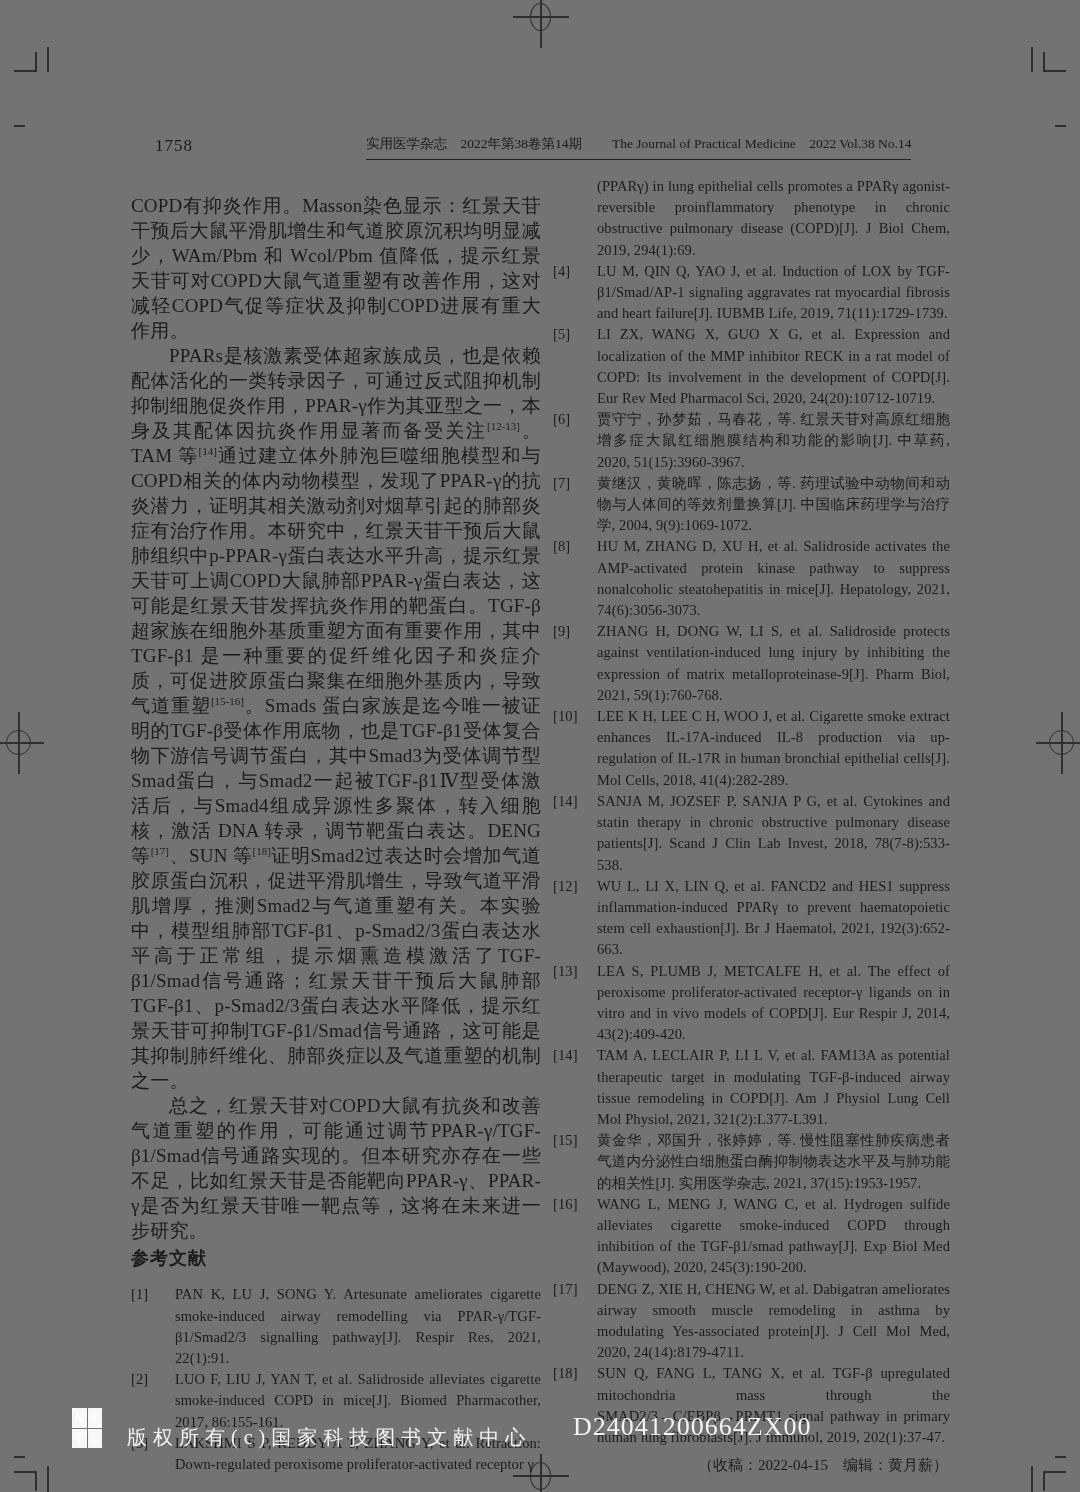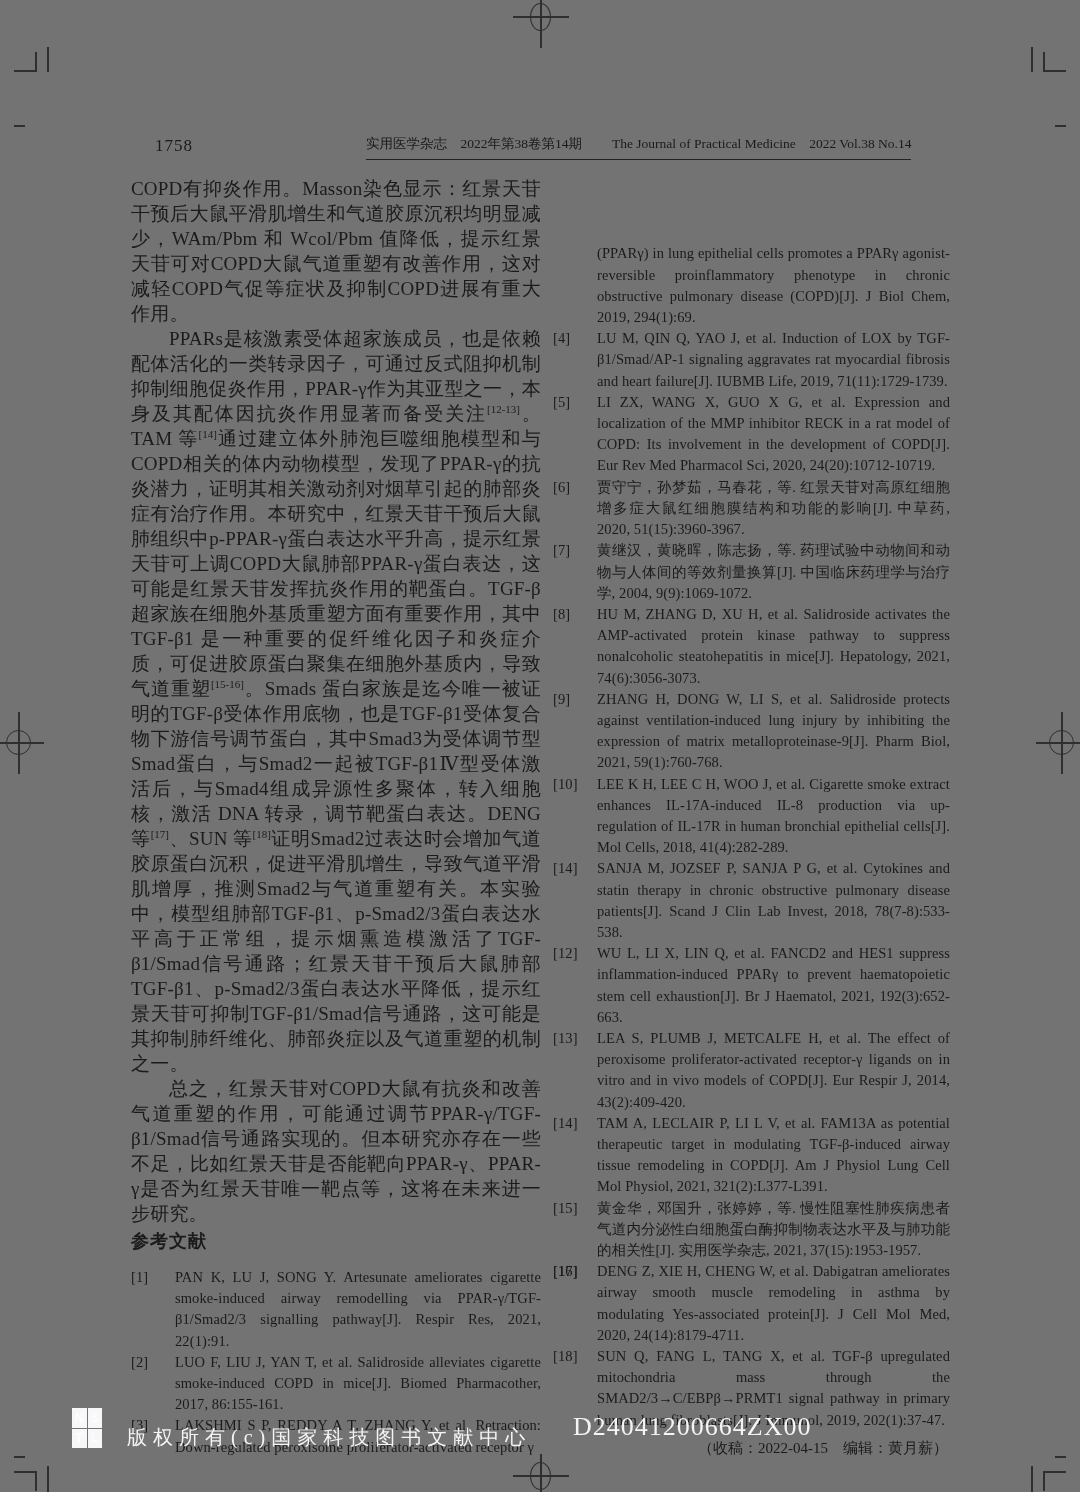--- a/index.html
+++ b/index.html
@@ -129,21 +129,21 @@
           <div class="ref"><span class="ref-label">[6]</span><span class="ref-text">贾守宁，孙梦茹，马春花，等. 红景天苷对高原红细胞增多症大鼠红细胞膜结构和功能的影响[J]. 中草药, 2020, 51(15):3960-3967.</span></div>
           <div class="ref"><span class="ref-label">[7]</span><span class="ref-text">黄继汉，黄晓晖，陈志扬，等. 药理试验中动物间和动物与人体间的等效剂量换算[J]. 中国临床药理学与治疗学, 2004, 9(9):1069-1072.</span></div>
           <div class="ref"><span class="ref-label">[8]</span><span class="ref-text">HU M, ZHANG D, XU H, et al. Salidroside activates the AMP-activated protein kinase pathway to suppress nonalcoholic steatohepatitis in mice[J]. Hepatology, 2021, 74(6):3056-3073.</span></div>
           <div class="ref"><span class="ref-label">[9]</span><span class="ref-text">ZHANG H, DONG W, LI S, et al. Salidroside protects against ventilation-induced lung injury by inhibiting the expression of matrix metalloproteinase-9[J]. Pharm Biol, 2021, 59(1):760-768.</span></div>
           <div class="ref"><span class="ref-label">[10]</span><span class="ref-text">LEE K H, LEE C H, WOO J, et al. Cigarette smoke extract enhances IL-17A-induced IL-8 production via up-regulation of IL-17R in human bronchial epithelial cells[J]. Mol Cells, 2018, 41(4):282-289.</span></div>
           <div class="ref"><span class="ref-label">[14]</span><span class="ref-text">SANJA M, JOZSEF P, SANJA P G, et al. Cytokines and statin therapy in chronic obstructive pulmonary disease patients[J]. Scand J Clin Lab Invest, 2018, 78(7-8):533-538.</span></div>
           <div class="ref"><span class="ref-label">[12]</span><span class="ref-text">WU L, LI X, LIN Q, et al. FANCD2 and HES1 suppress inflammation-induced PPARγ to prevent haematopoietic stem cell exhaustion[J]. Br J Haematol, 2021, 192(3):652-663.</span></div>
           <div class="ref"><span class="ref-label">[13]</span><span class="ref-text">LEA S, PLUMB J, METCALFE H, et al. The effect of peroxisome proliferator-activated receptor-γ ligands on in vitro and in vivo models of COPD[J]. Eur Respir J, 2014, 43(2):409-420.</span></div>
           <div class="ref"><span class="ref-label">[14]</span><span class="ref-text">TAM A, LECLAIR P, LI L V, et al. FAM13A as potential therapeutic target in modulating TGF-β-induced airway tissue remodeling in COPD[J]. Am J Physiol Lung Cell Mol Physiol, 2021, 321(2):L377-L391.</span></div>
           <div class="ref"><span class="ref-label">[15]</span><span class="ref-text">黄金华，邓国升，张婷婷，等. 慢性阻塞性肺疾病患者气道内分泌性白细胞蛋白酶抑制物表达水平及与肺功能的相关性[J]. 实用医学杂志, 2021, 37(15):1953-1957.</span></div>
-          <div class="ref"><span class="ref-label">[16]</span></div>
+          <div class="ref"><span class="ref-label">[16]</span><span class="ref-text">WANG L, MENG J, WANG C, et al. Hydrogen sulfide alleviates cigarette smoke-induced COPD through inhibition of the TGF-β1/smad pathway[J]. Exp Biol Med (Maywood), 2020, 245(3):190-200.</span></div>
           <div class="ref"><span class="ref-label">[17]</span><span class="ref-text">DENG Z, XIE H, CHENG W, et al. Dabigatran ameliorates airway smooth muscle remodeling in asthma by modulating Yes-associated protein[J]. J Cell Mol Med, 2020, 24(14):8179-4711.</span></div>
           <div class="ref"><span class="ref-label">[18]</span><span class="ref-text">SUN Q, FANG L, TANG X, et al. TGF-β upregulated mitochondria mass through the SMAD2/3→C/EBPβ→PRMT1 signal pathway in primary human lung fibroblasts[J]. J Immunol, 2019, 202(1):37-47.</span></div>
         </div>
       <div class="received">（收稿：2022-04-15　编辑：黄月薪）</div>
     </div>
   </div>
 
   <div class="watermark">
     <div class="wm-logo">
       <span class="cell">N</span>

